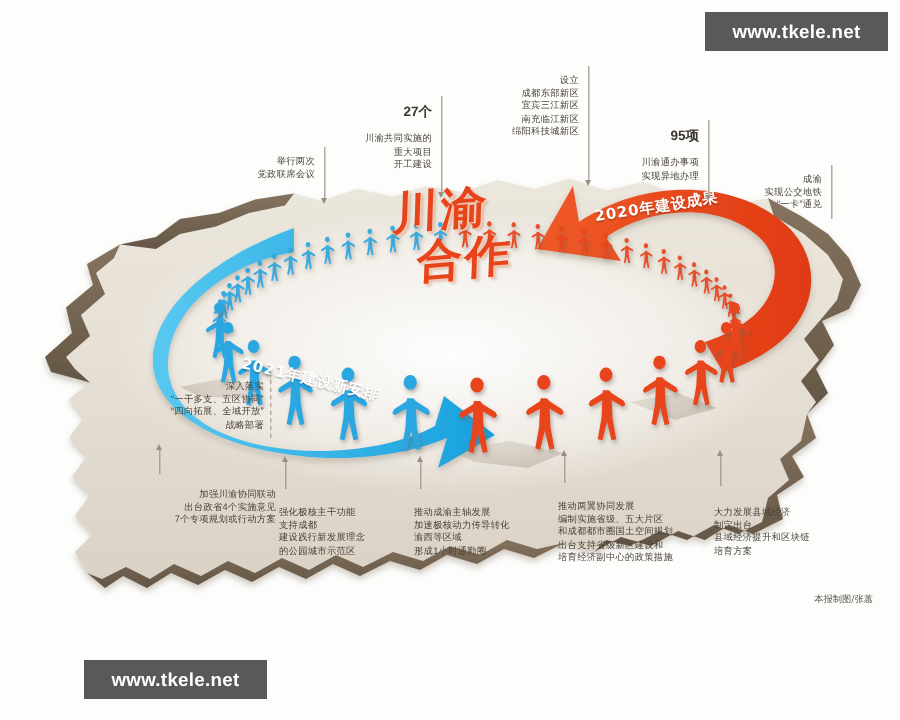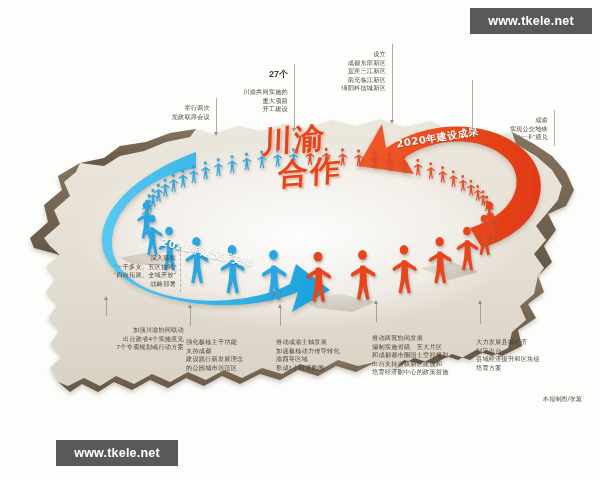--- a/index.html
+++ b/index.html
@@ -367,20 +367,25 @@
   <div class="note r" style="left:300px;top:42px;width:86px;">
     <span>设立
 成都东部新区
 宜宾三江新区
 南充临江新区
 绵阳科技城新区</span>
   </div>
   <div class="leader" style="left:392px;top:44px;height:76px;"></div>
   <div class="leader-arrow down" style="left:389.5px;top:120px;"></div>
 
+  <div class="note r" style="left:390px;top:78px;width:76px;">
+    <span class="big">95项</span><br>
+    <span>川渝通办事项
+实现异地办理</span>
+  </div>
   <div class="leader" style="left:472px;top:80px;height:50px;"></div>
   <div class="leader-arrow down" style="left:469.5px;top:130px;"></div>
 
   <div class="note r" style="left:470px;top:108px;width:78px;">
     <span>成渝
 实现公交地铁
 “一卡”通兑</span>
   </div>
   <div class="leader" style="left:554px;top:110px;height:36px;"></div>
 

